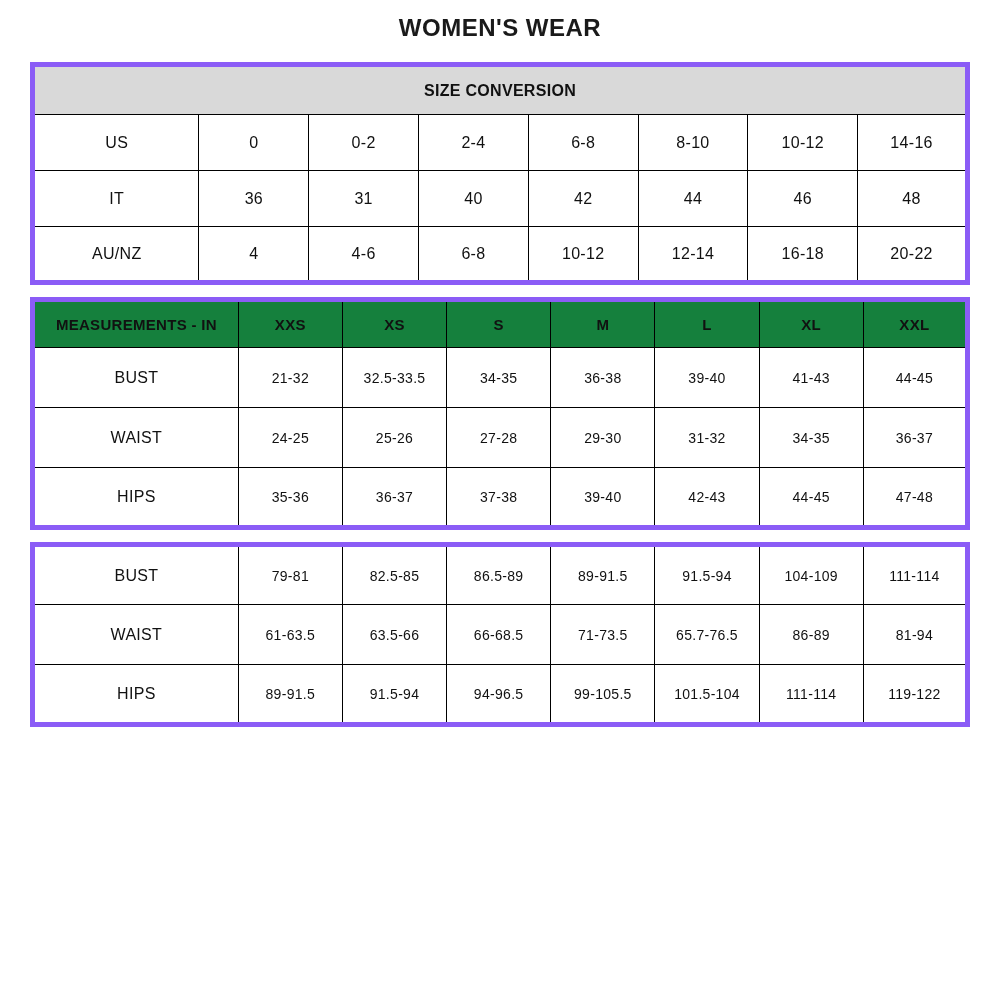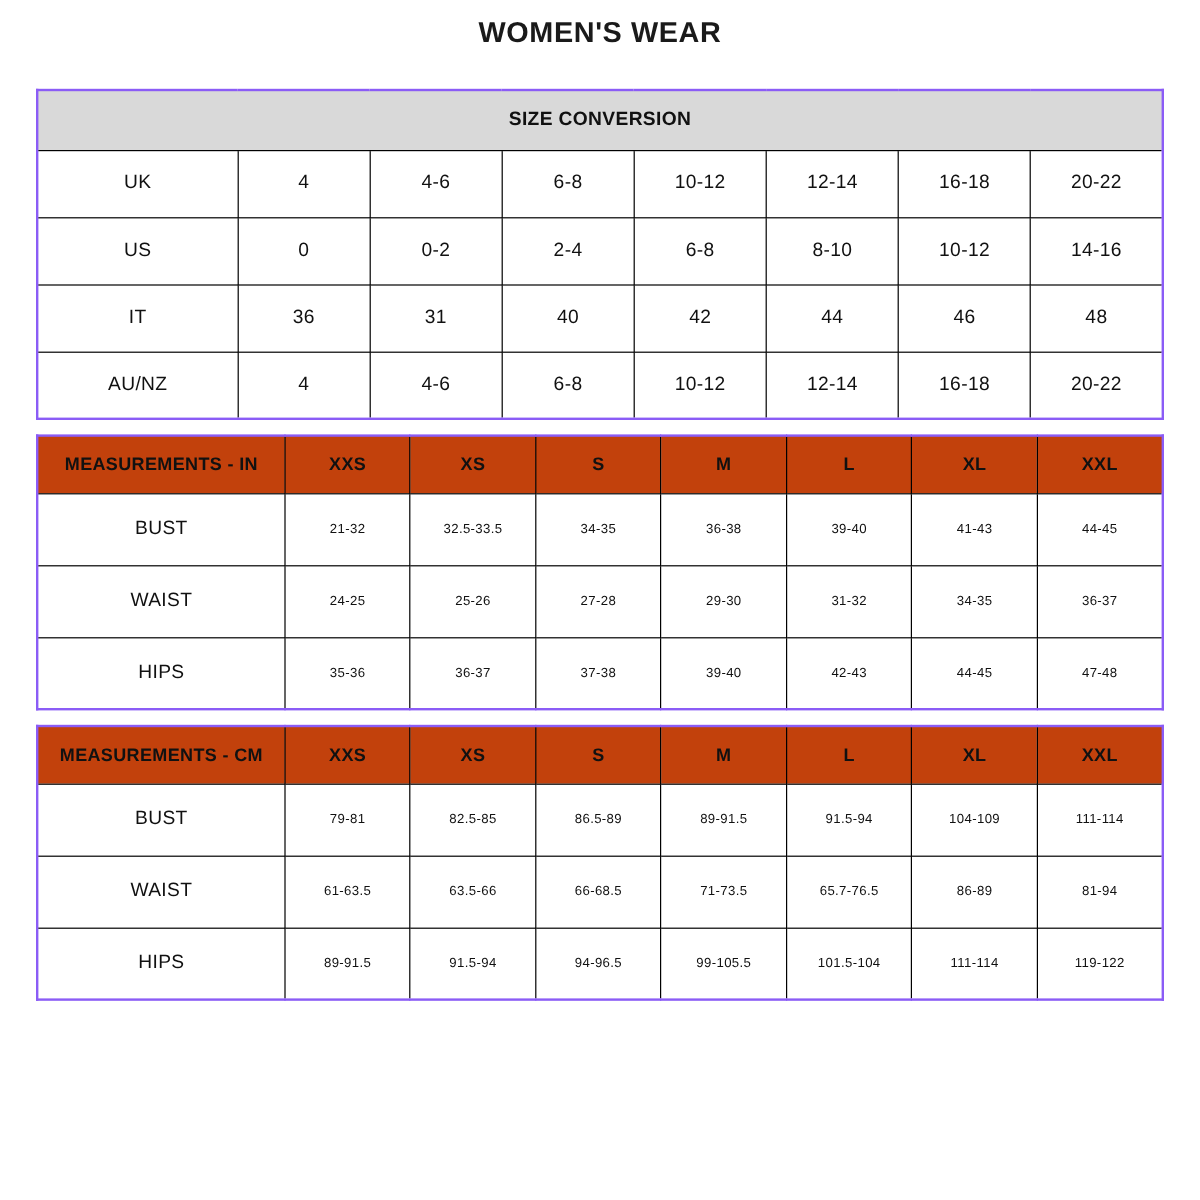--- a/index.html
+++ b/index.html
@@ -10,28 +10,28 @@
     font-family: "Liberation Sans", sans-serif;
     color: #111111;
     padding-top: 14px;
   }
   .page-title {
     text-align: center;
     font-size: 24px;
     font-weight: bold;
     letter-spacing: 0.5px;
     color: #1a1a1a;
-    margin-bottom: 32px;
+    margin-bottom: 20px;
   }
   .tbl {
     width: 940px;
     margin: 0 auto;
     border-collapse: collapse;
     table-layout: fixed;
-    border: 2px solid #8b5cf6;
+    border: 5px solid #8b5cf6;
   }
   .tbl + .tbl { margin-top: 12px; }
   .tbl th, .tbl td {
     border: 1.5px solid #000;
     text-align: center;
     vertical-align: middle;
     font-weight: normal;
     color: #111;
     padding: 2px 4px;
     letter-spacing: 0.3px;
@@ -41,22 +41,22 @@
   .tbl-conv .c-rest  { width: 11.74%; }
   .tbl-conv .title-row  { height: 50px; }
   .tbl-conv .header-row { height: 60px; }
   .tbl-conv .data-row   { height: 56px; }
   .tbl-conv th, .tbl-conv td { font-size: 16px; }
   
   .tbl-meas .c-first { width: 22%; }
   .tbl-meas .c-rest  { width: 11.14%; }
   .tbl-meas .header-row { height: 48px; }
   .tbl-meas .data-row   { height: 60px; }
-  .tbl-meas .header-row th { font-size: 15px; font-weight: bold; background: #c2410c; }
-  .tbl-meas .data-row td { font-size: 11px; }
+  .tbl-meas .header-row th { font-size: 15px; font-weight: bold; background: #15803d; }
+  .tbl-meas .data-row td { font-size: 14px; }
   .tbl-meas .data-row .label-cell { font-size: 16px; }
   
   .title-cell {
     background: #d9d9d9;
     font-weight: bold !important;
     font-size: 16px;
     letter-spacing: 0.5px;
   }
 </style>
 </head>
@@ -66,30 +66,20 @@
   <h1 class="page-title">WOMEN'S WEAR</h1>
 
   <table class="tbl tbl-conv">
     <colgroup>
         <col class="c-first">
         <col class="c-rest" span="7">
       </colgroup>
     <tbody>
         <tr class="title-row">
           <th class="title-cell" colspan="8">SIZE CONVERSION</th>
-        </tr>
-        <tr class="data-row">
-          <th class="label-cell">UK</th>
-          <td>4</td>
-          <td>4-6</td>
-          <td>6-8</td>
-          <td>10-12</td>
-          <td>12-14</td>
-          <td>16-18</td>
-          <td>20-22</td>
         </tr>
         <tr class="data-row">
           <th class="label-cell">US</th>
           <td>0</td>
           <td>0-2</td>
           <td>2-4</td>
           <td>6-8</td>
           <td>8-10</td>
           <td>10-12</td>
           <td>14-16</td>
@@ -165,30 +155,20 @@
         </tr>
       </tbody>
   </table>
 
   <table class="tbl tbl-meas">
     <colgroup>
         <col class="c-first">
         <col class="c-rest" span="7">
       </colgroup>
     <tbody>
-        <tr class="header-row">
-          <th class="label-cell">MEASUREMENTS - CM</th>
-          <th>XXS</th>
-          <th>XS</th>
-          <th>S</th>
-          <th>M</th>
-          <th>L</th>
-          <th>XL</th>
-          <th>XXL</th>
-        </tr>
         <tr class="data-row">
           <th class="label-cell">BUST</th>
           <td>79-81</td>
           <td>82.5-85</td>
           <td>86.5-89</td>
           <td>89-91.5</td>
           <td>91.5-94</td>
           <td>104-109</td>
           <td>111-114</td>
         </tr>

